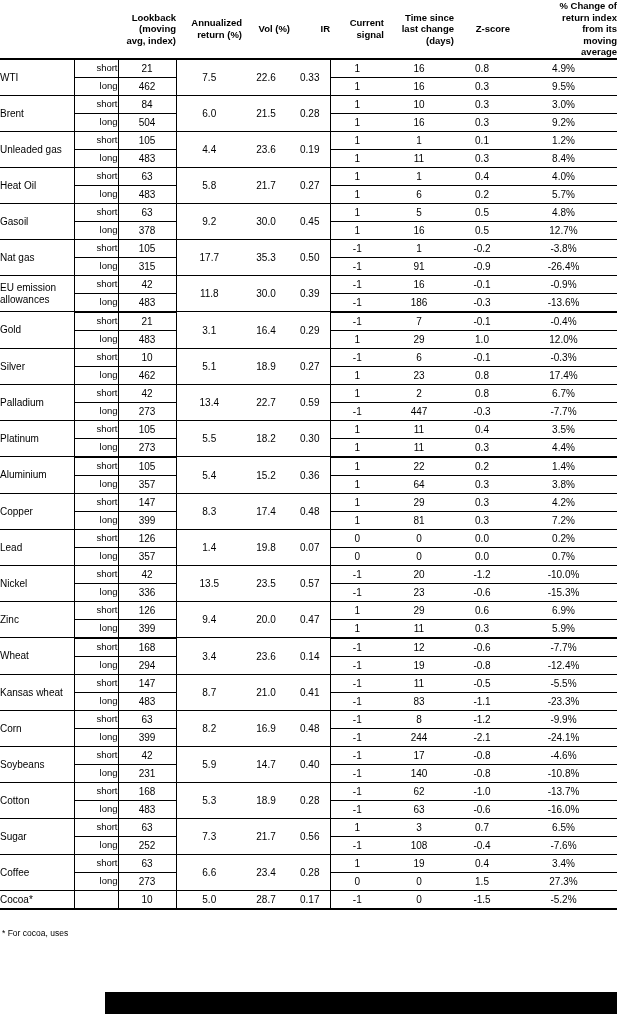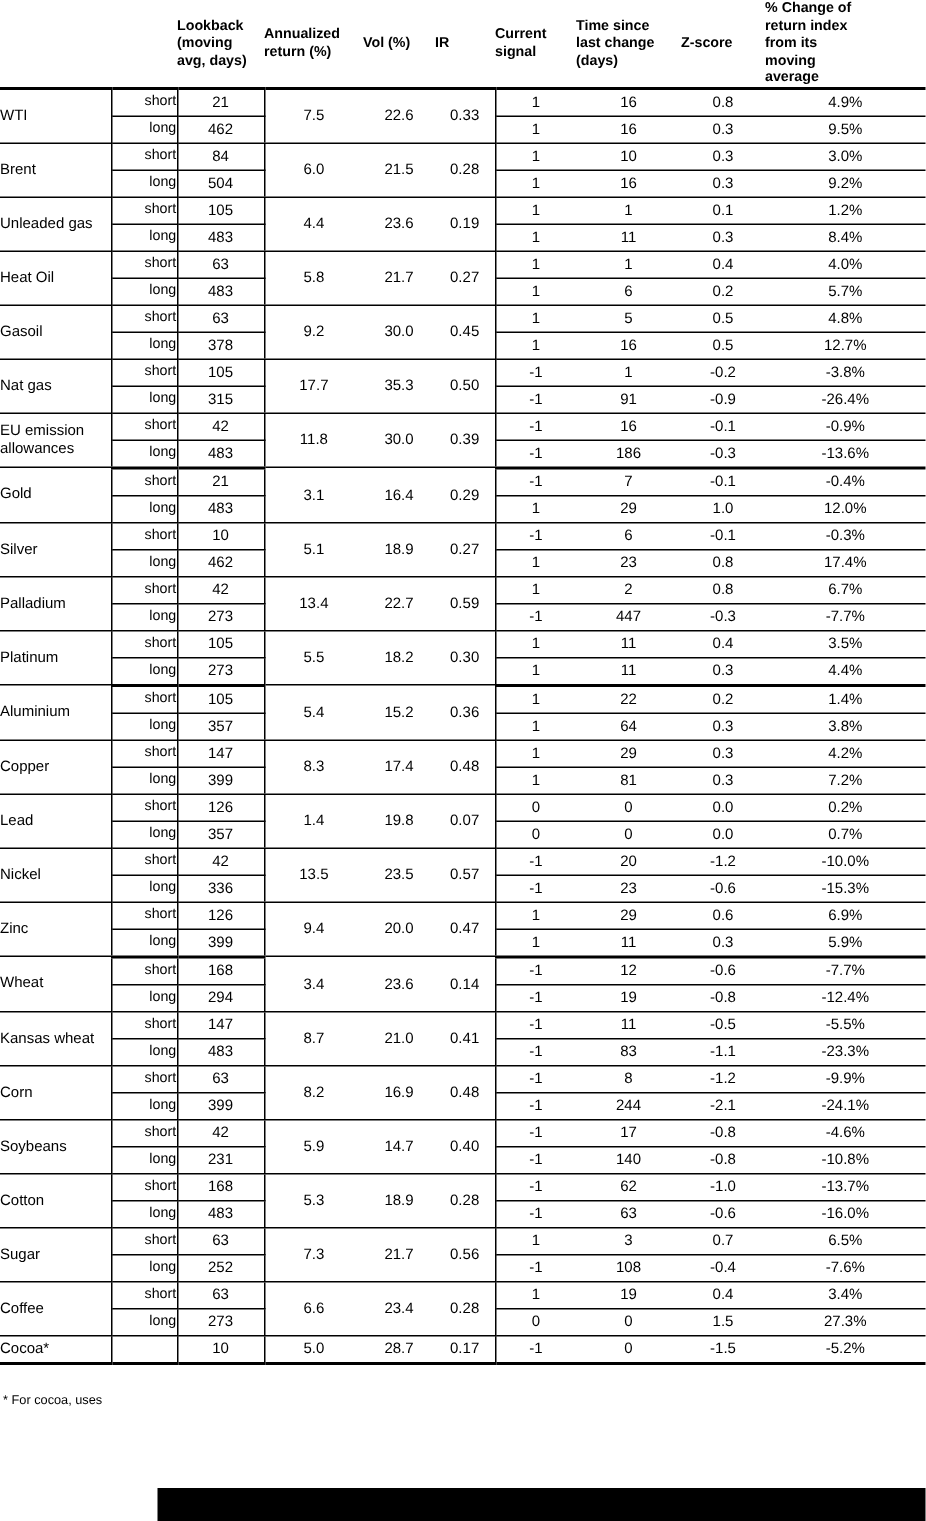--- a/index.html
+++ b/index.html
@@ -29,21 +29,21 @@
   table.grid td, table.grid th {
     padding: 0;
     margin: 0;
     vertical-align: middle;
   }
 
   
   thead th {
     font-weight: bold;
     font-size: 9.5px;
-    text-align: left;
+    text-align: right;
     line-height: 1.22;
     padding: 3px 2px 4px 2px;
     vertical-align: bottom;
     border-bottom: 2px solid #000;
   }
   thead th.blank-name, thead th.blank-term {
     border-bottom: 2px solid #000;
   }
 
   
@@ -110,21 +110,21 @@
       <col style="width:56px">
       <col style="width:107px">
     </colgroup>
     <thead>
       <tr>
         <th class="blank-name"></th>
         <th class="blank-term"></th>
         <th>
           <span>Lookback</span><br>
           <span>(moving</span><br>
-          <span>avg, days)</span>
+          <span>avg, index)</span>
         </th>
         <th>
           <span>Annualized</span><br>
           <span>return (%)</span>
         </th>
         <th>
           <span>Vol (%)</span>
         </th>
         <th>
           <span>IR</span>

